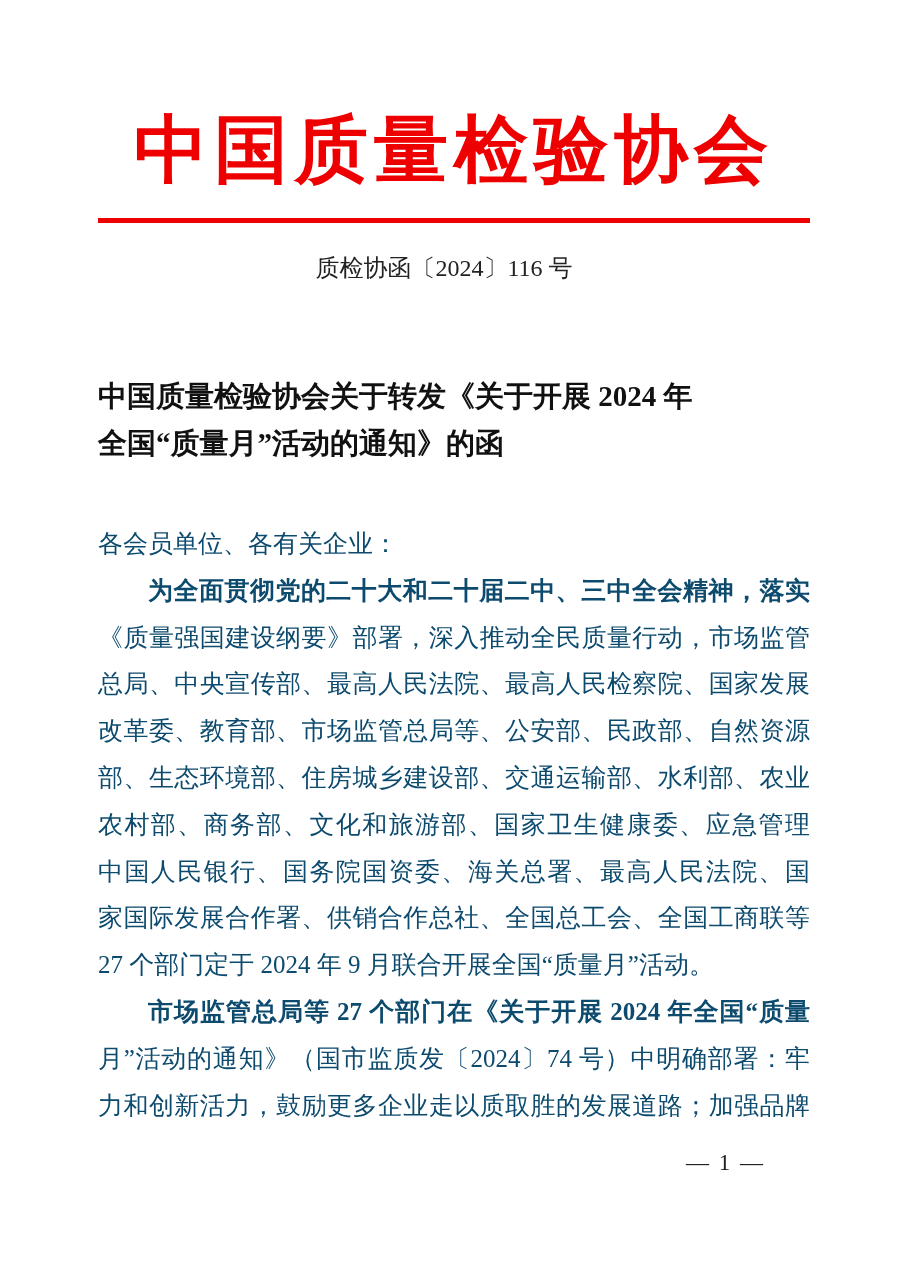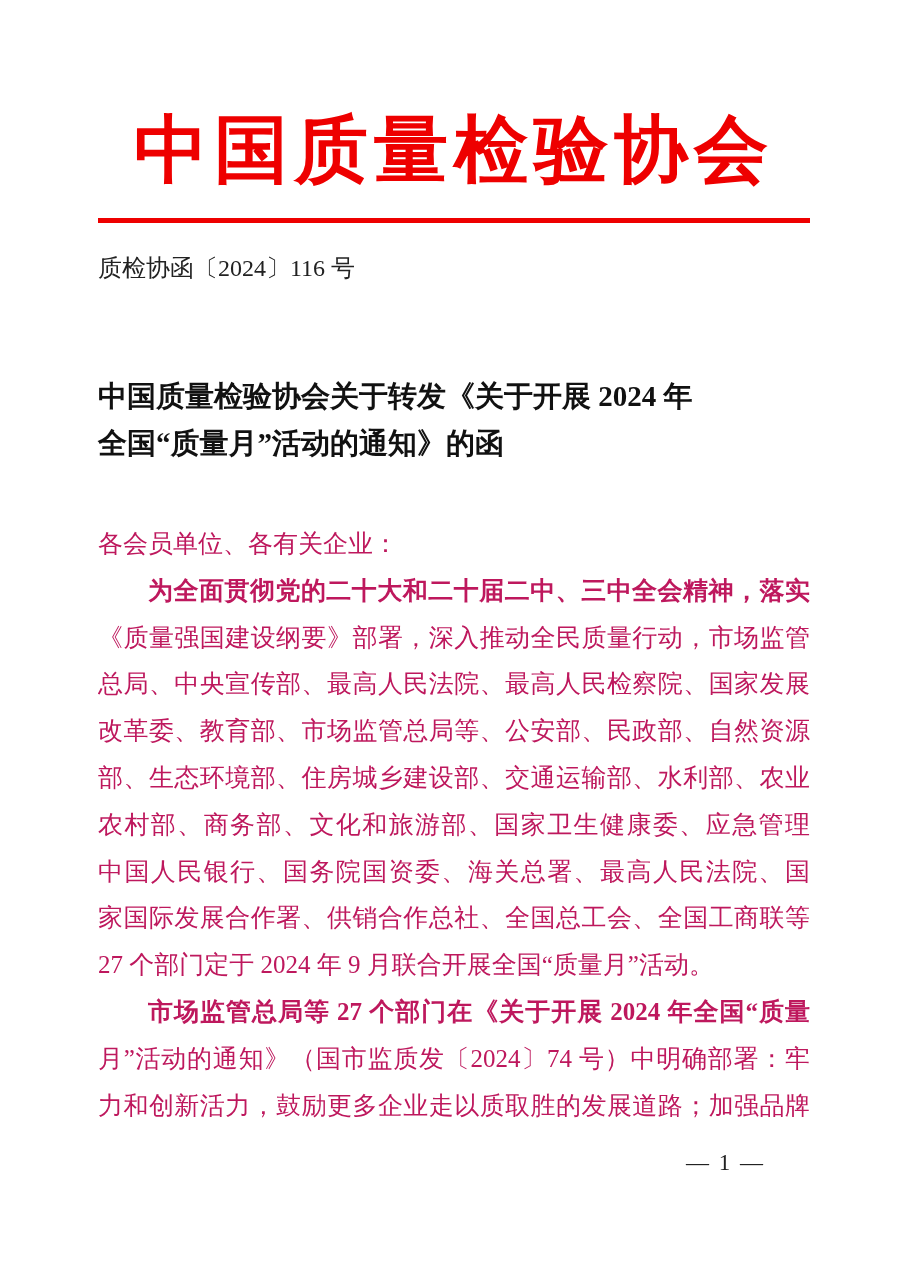--- a/index.html
+++ b/index.html
@@ -36,38 +36,38 @@
   .red-rule {
     margin-top: 20px;
     height: 5px;
     background: var(--accent-red, #ee0000);
   }
   
   .doc-number {
     margin-top: 30px;
     font-size: 24px;
     line-height: 30px;
-    text-align: left;
+    text-align: center;
     padding-right: 20px;
     color: #222222;
   }
   
   .doc-title {
     margin-top: 90px;
     font-size: 29px;
     font-weight: bold;
     line-height: 47px;
     text-align: left;
     color: #111111;
   }
   
   .body-text {
     margin-top: 54px;
     font-size: 25px;
-    color: #be185d;
+    color: #0c4a6e;
   }
   .bline {
     line-height: 46.8px;
     height: 46.8px;
     white-space: normal;
     overflow: hidden;
   }
   .bline.just {
     text-align: justify;
     text-align-last: justify;

